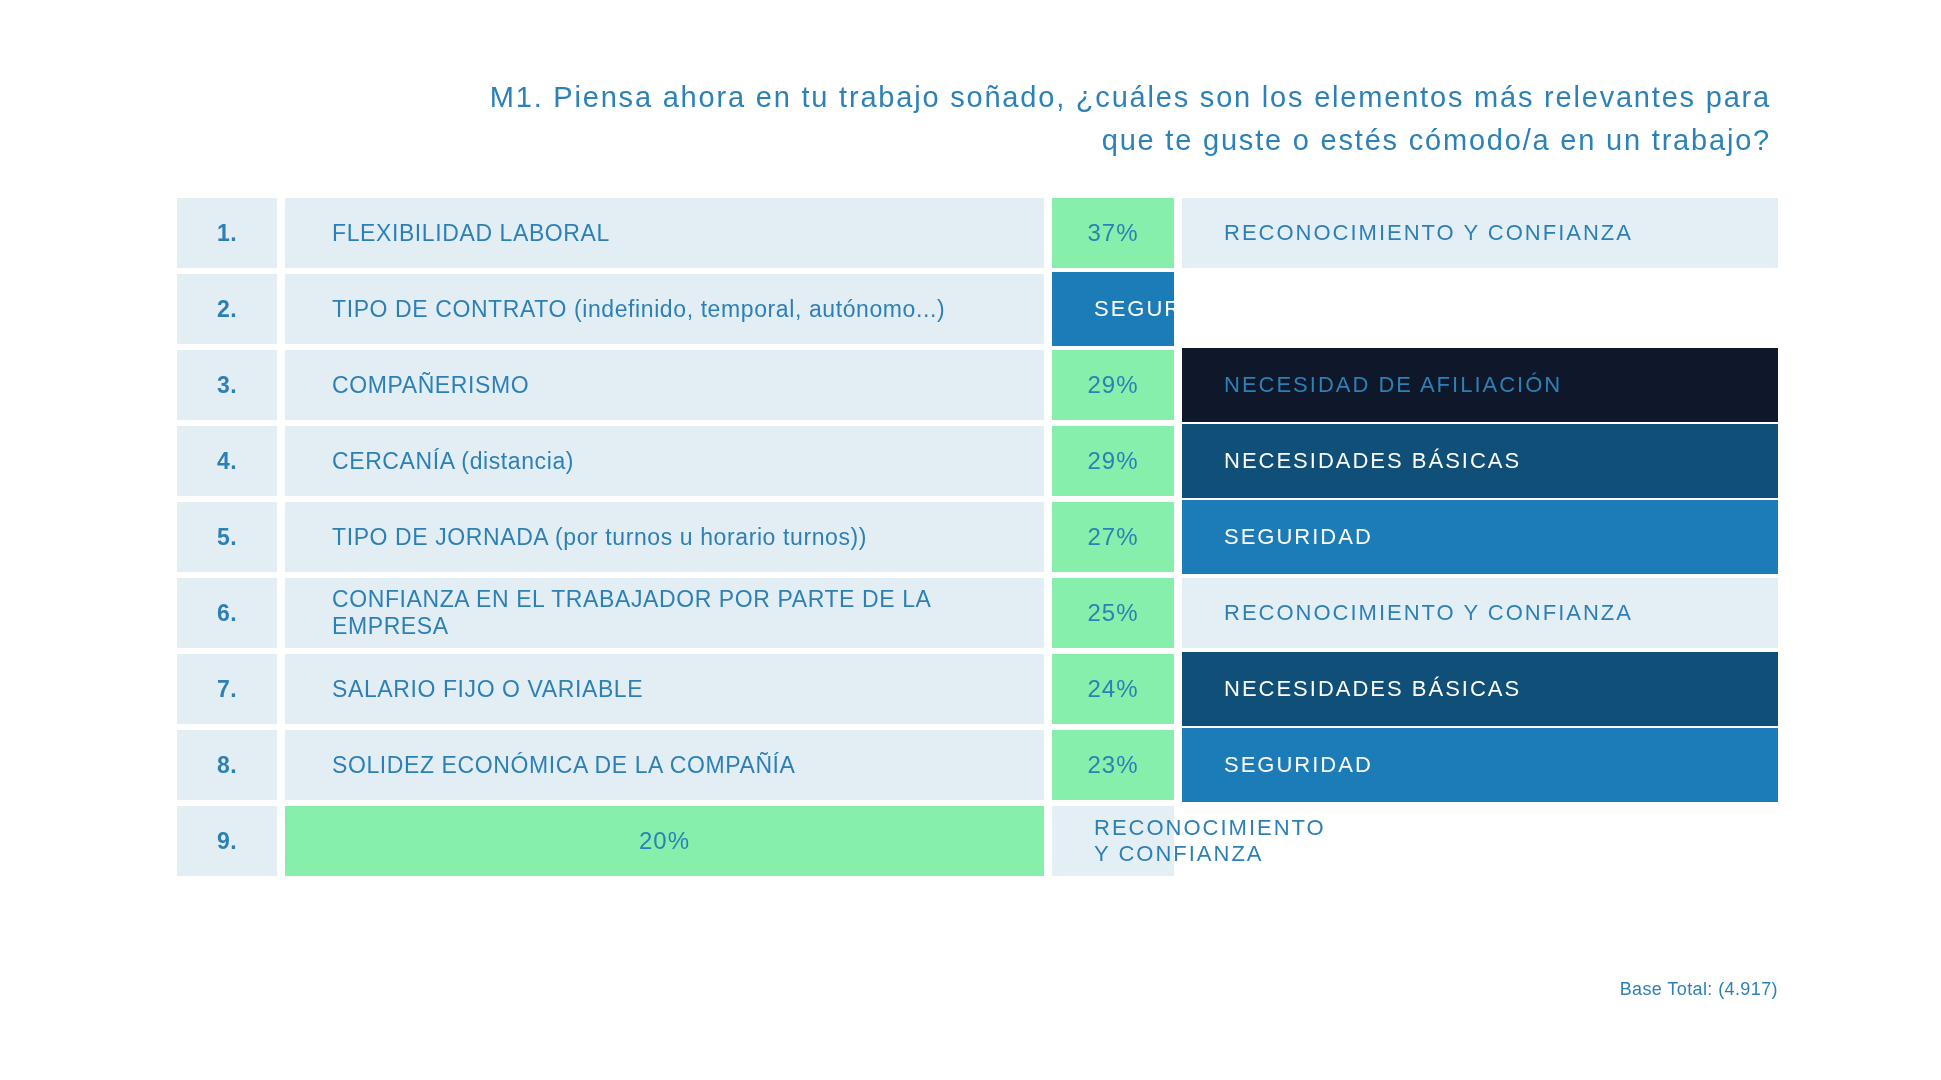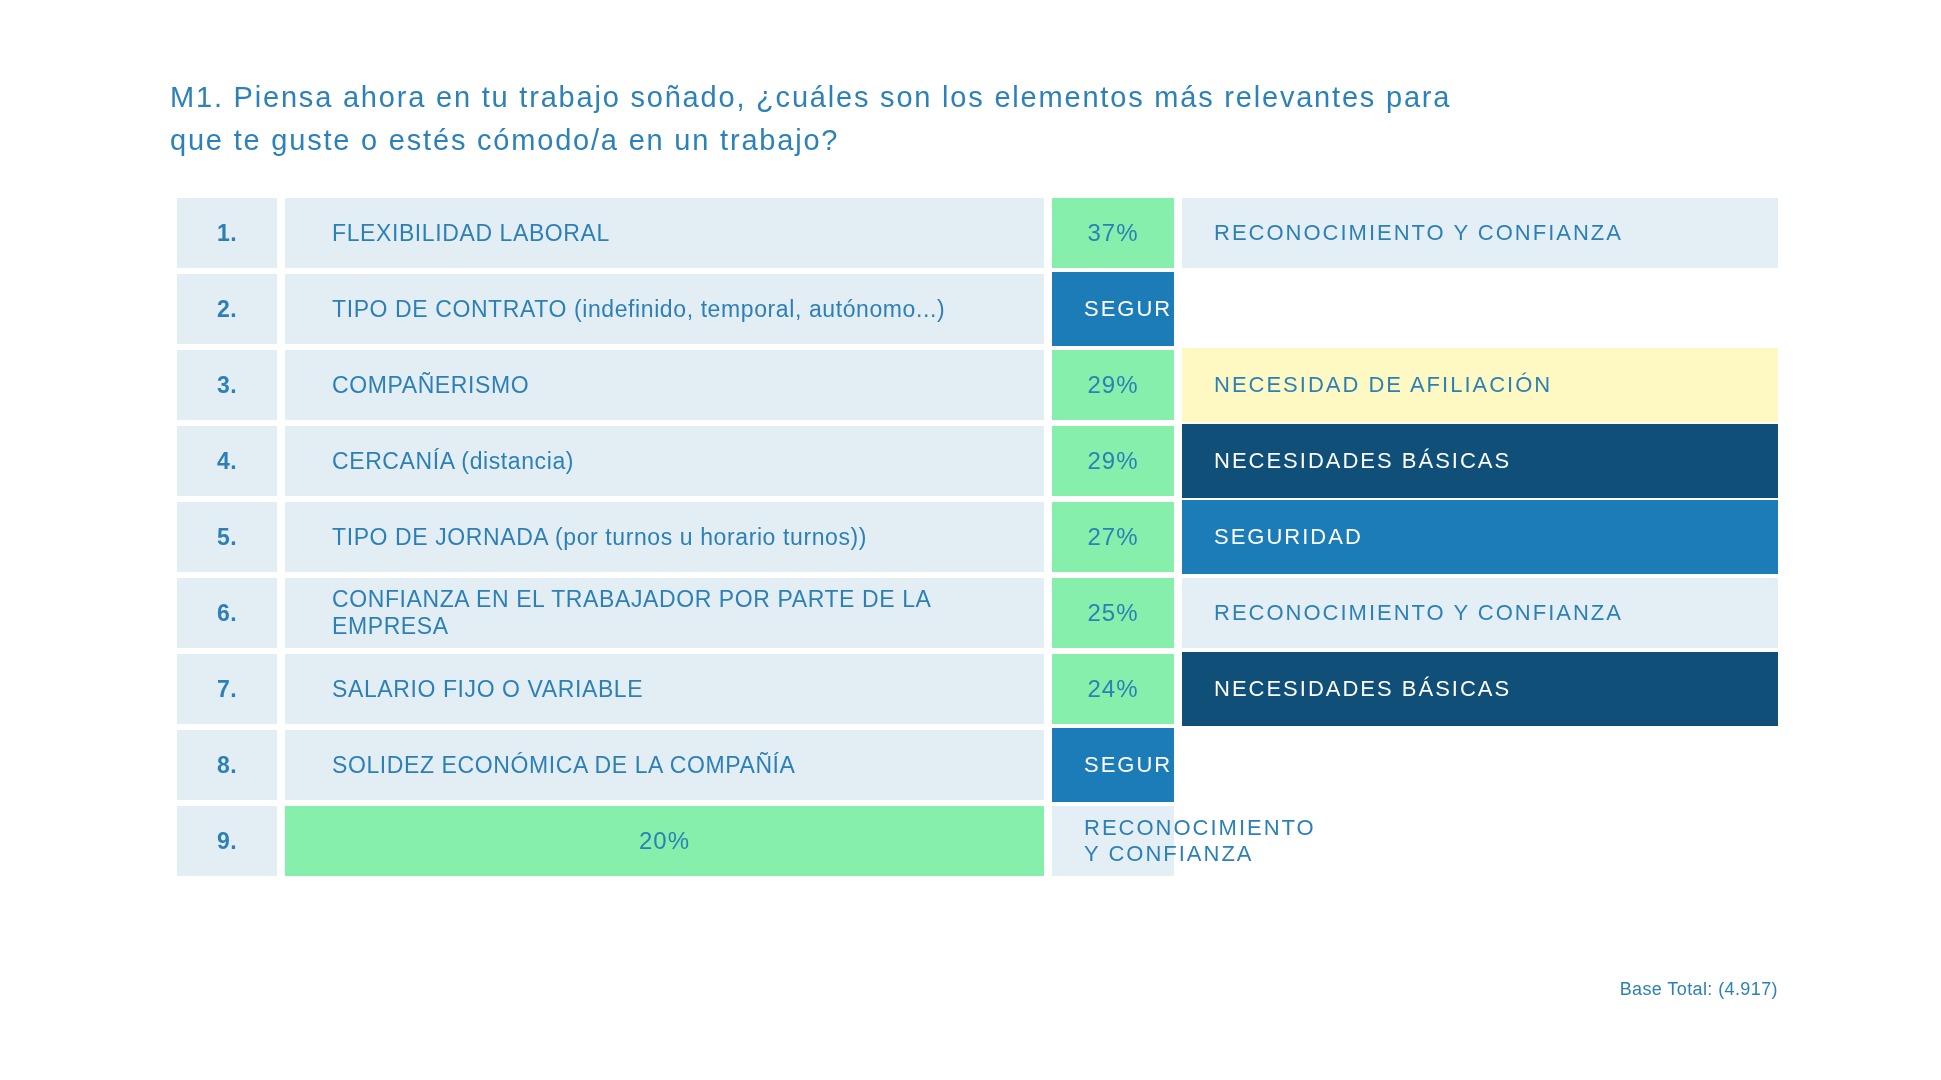--- a/index.html
+++ b/index.html
@@ -13,21 +13,21 @@
     width: 1941px;
     height: 1080px;
     background: #ffffff;
     overflow: hidden;
   }
   .title {
     position: absolute;
     left: 170px;
     top: 76px;
     width: 1601px;
-    text-align: left;
+    text-align: right;
     color: #2c81b8;
     font-size: 29px;
     line-height: 43px;
     letter-spacing: 1.8px;
     font-weight: 400;
   }
   .table {
     position: absolute;
     left: 177px;
     top: 195px;
@@ -57,21 +57,21 @@
     font-size: 23px;
     letter-spacing: 0.6px;
   }
   .cell.pct {
     justify-content: center;
     background: #86efac;
     font-size: 24px;
     letter-spacing: 1px;
   }
   .cell.cat {
-    padding-left: 32px;
+    padding-left: 42px;
     font-size: 22px;
     letter-spacing: 2px;
   }
   .cell.cat.expand {
     margin: 1px 0;
   }
   .base-total {
     position: absolute;
     right: 163px;
     top: 979px;
@@ -98,21 +98,21 @@
       </div>
       <div class="row">
         <div class="cell rank">2.</div>
         <div class="cell item">TIPO DE CONTRATO (indefinido, temporal, autónomo...)</div>
         <div class="cell cat expand" style="background: rgb(28, 124, 184); color: rgb(255, 255, 255);">SEGURIDAD</div>
       </div>
       <div class="row">
         <div class="cell rank">3.</div>
         <div class="cell item">COMPAÑERISMO</div>
         <div class="cell pct">29%</div>
-        <div class="cell cat expand" style="background: #fef9c3; color: rgb(45, 128, 182);">NECESIDAD DE AFILIACIÓN</div>
+        <div class="cell cat expand" style="background: #0f172a; color: rgb(45, 128, 182);">NECESIDAD DE AFILIACIÓN</div>
       </div>
       <div class="row">
         <div class="cell rank">4.</div>
         <div class="cell item">CERCANÍA (distancia)</div>
         <div class="cell pct">29%</div>
         <div class="cell cat expand" style="background: rgb(15, 79, 120); color: rgb(255, 255, 255);">NECESIDADES BÁSICAS</div>
       </div>
       <div class="row">
         <div class="cell rank">5.</div>
         <div class="cell item">TIPO DE JORNADA (por turnos u horario turnos))</div>
@@ -127,20 +127,21 @@
       </div>
       <div class="row">
         <div class="cell rank">7.</div>
         <div class="cell item">SALARIO FIJO O VARIABLE</div>
         <div class="cell pct">24%</div>
         <div class="cell cat expand" style="background: rgb(15, 79, 120); color: rgb(255, 255, 255);">NECESIDADES BÁSICAS</div>
       </div>
       <div class="row">
         <div class="cell rank">8.</div>
         <div class="cell item">SOLIDEZ ECONÓMICA DE LA COMPAÑÍA</div>
+        <div class="cell pct">23%</div>
         <div class="cell cat expand" style="background: rgb(28, 124, 184); color: rgb(255, 255, 255);">SEGURIDAD</div>
       </div>
       <div class="row">
         <div class="cell rank">9.</div>
         <div class="cell pct">20%</div>
         <div class="cell cat" style="background: rgb(228, 238, 245); color: rgb(45, 128, 182);">RECONOCIMIENTO Y CONFIANZA</div>
       </div>
     </div>
 
   <div class="base-total">Base Total: (4.917)</div>

